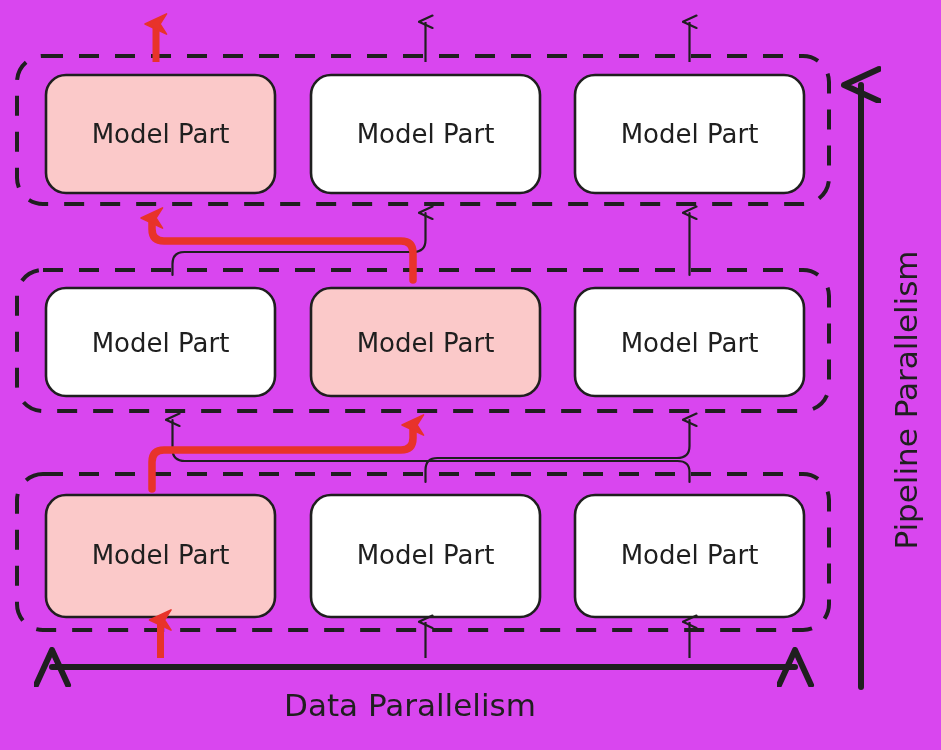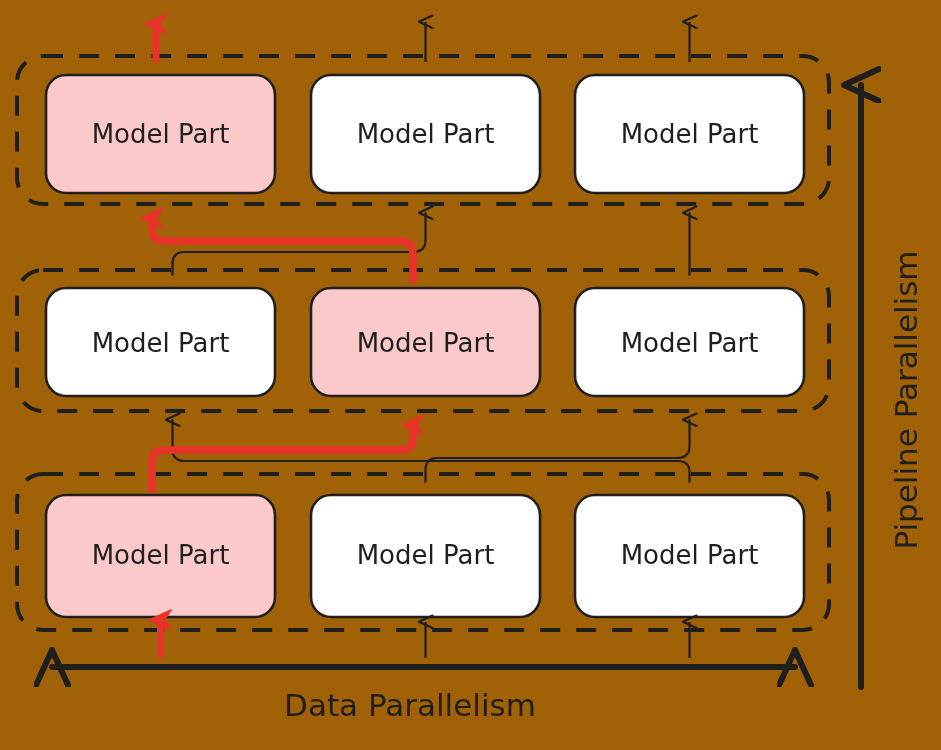--- a/index.html
+++ b/index.html
@@ -7,21 +7,21 @@
     padding: 0;
     background: #ffffff;
   }
   body {
     font-family: "DejaVu Sans", sans-serif;
   }
   #canvas {
     position: relative;
     width: 941px;
     height: 750px;
-    background: #a16207;
+    background: #d946ef;
     overflow: hidden;
   }
   #diagram-svg {
     position: absolute;
     top: 0;
     left: 0;
     width: 941px;
     height: 750px;
   }
   .box-label {

